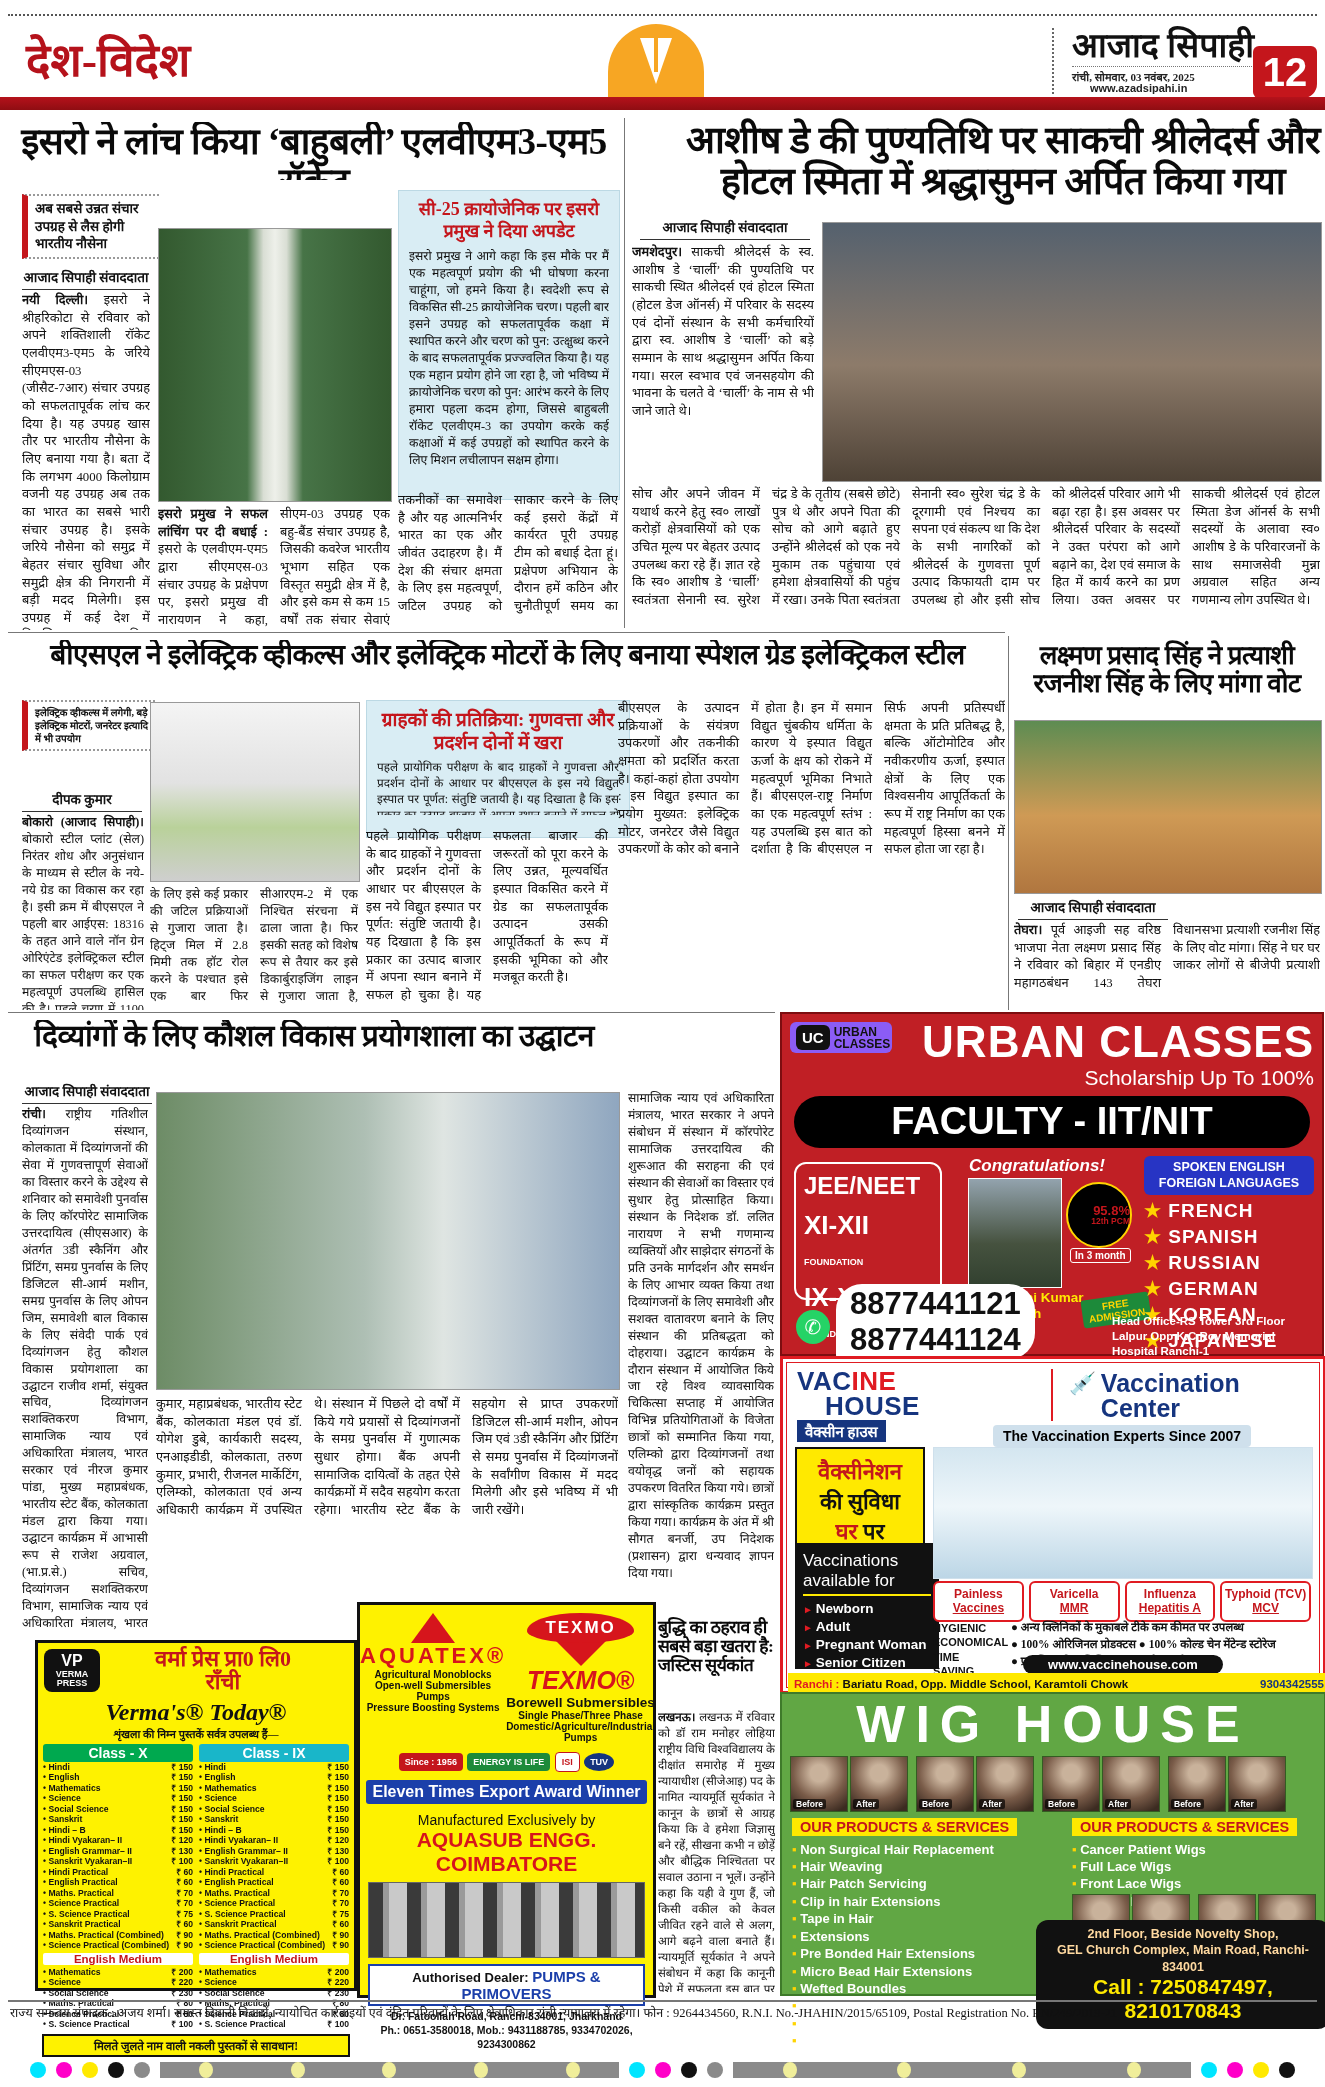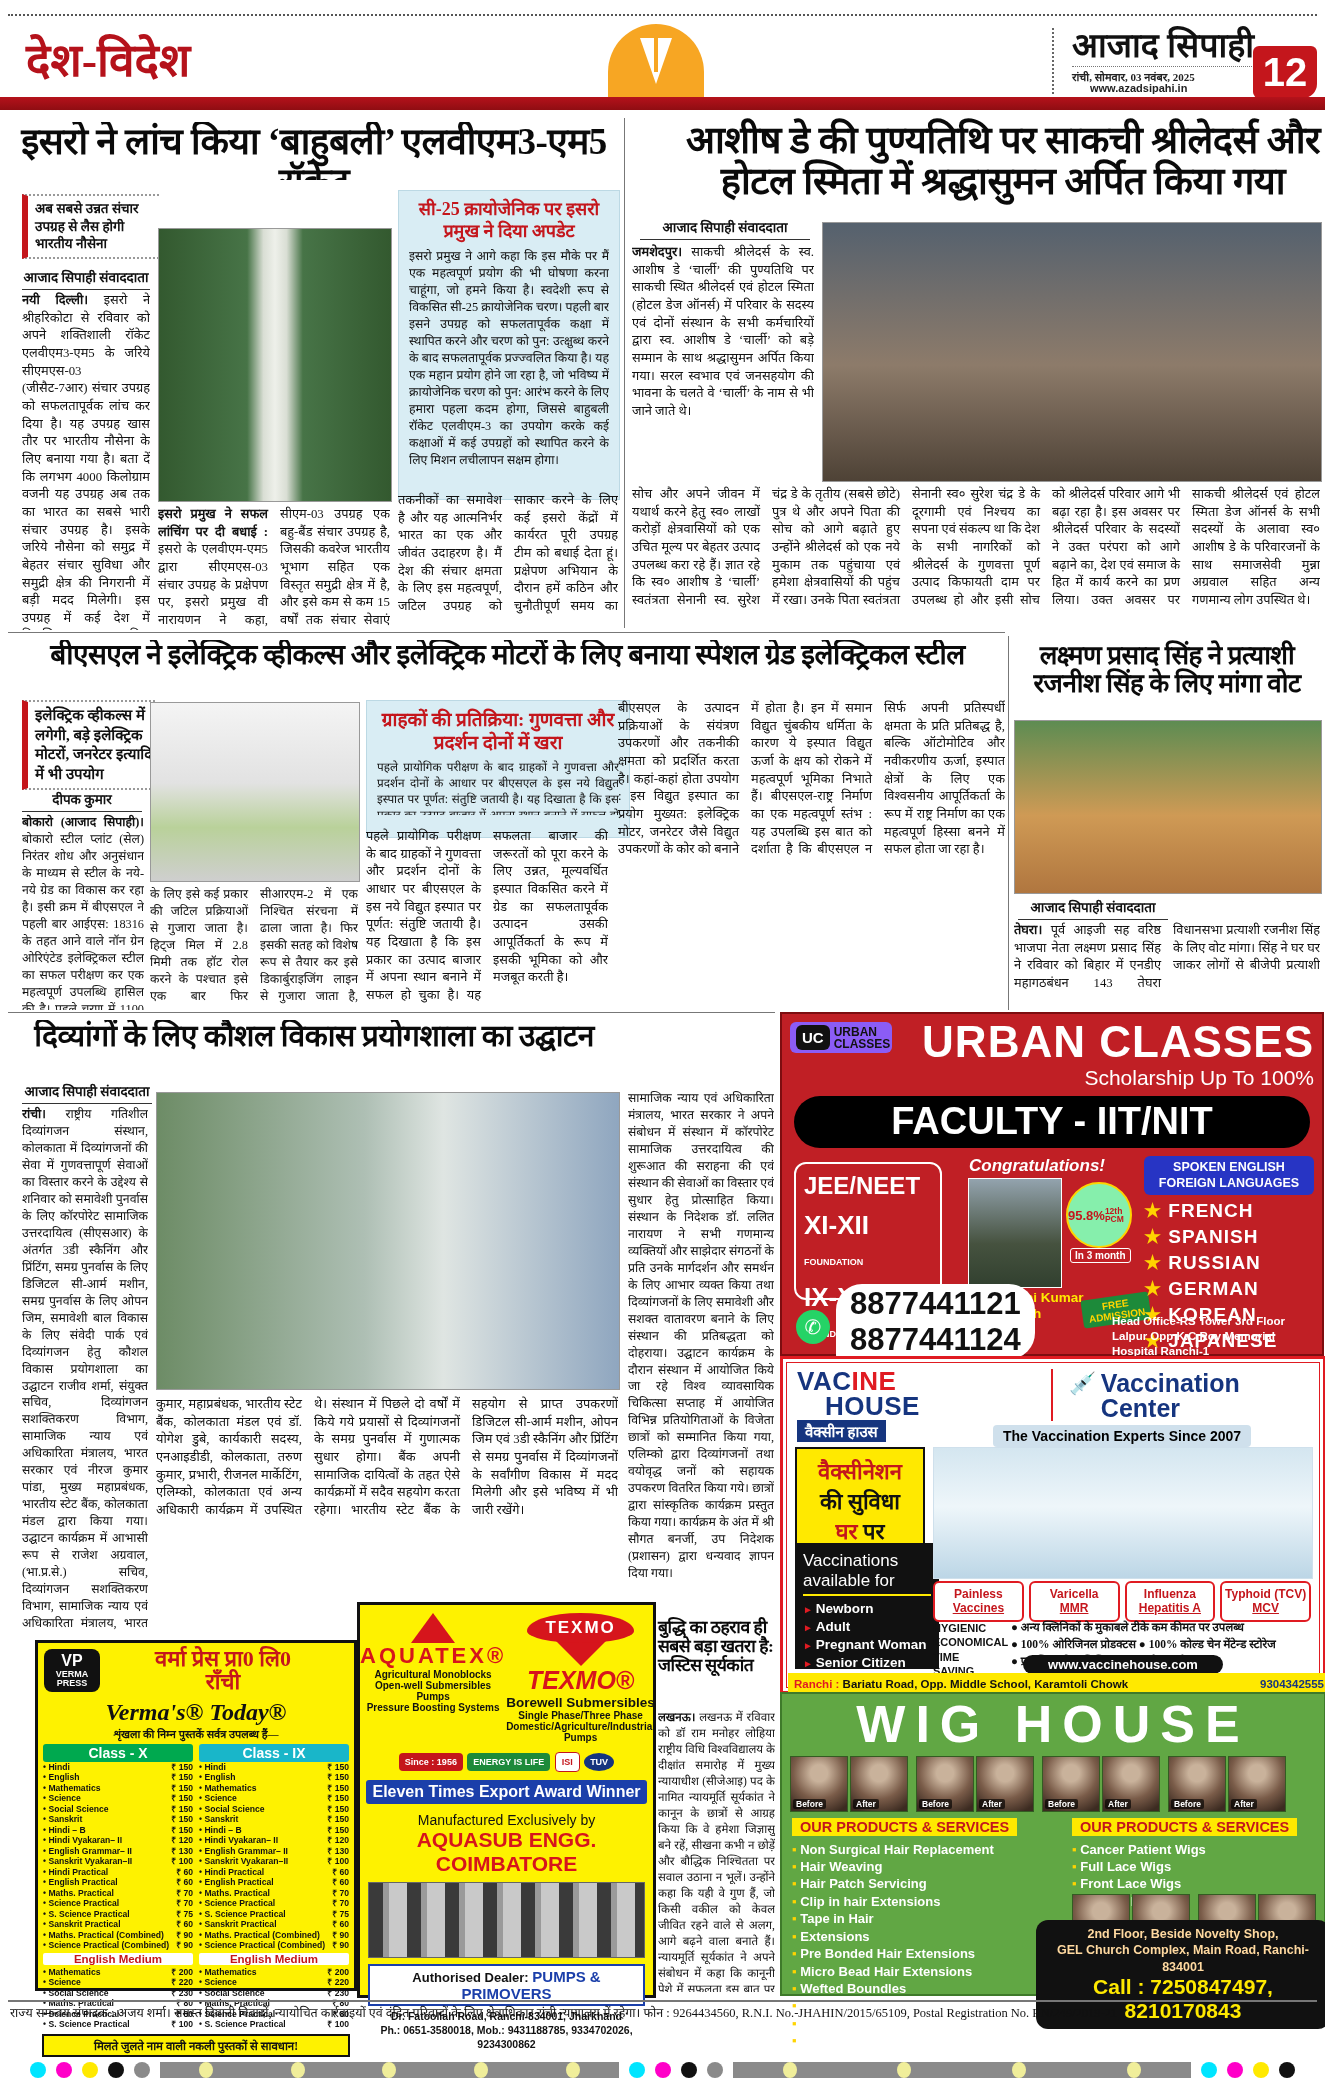--- a/index.html
+++ b/index.html
@@ -45,21 +45,21 @@
   .course-box{border:2px solid #fff;border-radius:12px;padding:8px;}
   .course-box .c1{font-weight:700;font-size:24px;}
   .course-box .c2{font-weight:700;font-size:26px;}
   .course-box small{font-size:9px;font-weight:700;}
   .congrats{font-style:italic;font-weight:700;font-size:17px;}
   .spoken{background:#2734c4;border-radius:6px;font-weight:700;font-size:12.5px;text-align:center;padding:4px 6px;line-height:1.25;}
   .lang li{list-style:none;font-weight:700;font-size:19px;letter-spacing:1px;margin:3px 0;}
   .lang li:before{content:"★ ";color:#ffd400;}
   .phone-pill{background:#fff;color:#111;border-radius:26px 26px 26px 4px;padding:2px 14px;font-weight:700;font-size:31px;line-height:1.15;font-family:"Liberation Sans",sans-serif;}
   .wa{width:34px;height:34px;border-radius:50%;background:#25d366;color:#fff;display:flex;align-items:center;justify-content:center;font-size:20px;}
-  .badge-circ{background:#86efac;color:#c4161c;border-radius:50%;width:62px;height:62px;display:flex;align-items:center;justify-content:center;font-weight:700;font-size:13px;line-height:1;border:2px solid #ffd400;}
+  .badge-circ{background:#000000;color:#c4161c;border-radius:50%;width:62px;height:62px;display:flex;flex-direction:column;align-items:flex-end;justify-content:center;font-weight:700;font-size:13px;line-height:1;border:2px solid #ffd400;}
   .free-rib{background:#1d8a3a;color:#ffd400;font-weight:700;font-size:10px;padding:3px 6px;transform:rotate(-8deg);border-radius:3px;text-align:center;}
   
   .vac{background:#fff;border:3px solid #e01b22;outline:1px solid #e01b22;outline-offset:-7px;font-family:"Liberation Sans",sans-serif;}
   .vac-brand{color:#16357f;font-weight:700;font-size:26px;line-height:.95;letter-spacing:.5px;}
   .vac-brand .c{color:#e01b22;}
   .vac-hindi{font-weight:700;font-size:15px;background:#16357f;color:#fff;padding:1px 8px;display:inline-block;}
   .vac-center{color:#e01b22;font-weight:700;font-size:25px;line-height:1;}
   .vac-center span{color:#16357f;}
   .vac-tag{background:#cfe0ec;color:#000000;font-weight:700;font-size:14px;padding:3px 10px;border-radius:4px;}
   .vac-yellow{background:#ffe900;border:2px solid #111;text-align:center;font-weight:700;padding:6px 4px;}
@@ -173,21 +173,21 @@
   <div class="abs body-txt jt hindi" style="left:632px;top:244px;width:182px;height:236px;">
     <span class="lead-in">जमशेदपुर।</span>
     <span>साकची श्रीलेदर्स के स्व. आशीष डे ‘चार्ली’ की पुण्यतिथि पर साकची स्थित श्रीलेदर्स एवं होटल स्मिता (होटल डेज ऑनर्स) में परिवार के सदस्य एवं दोनों संस्थान के सभी कर्मचारियों द्वारा स्व. आशीष डे ‘चार्ली’ को बड़े सम्मान के साथ श्रद्धासुमन अर्पित किया गया। सरल स्वभाव एवं जनसहयोग की भावना के चलते वे ‘चार्ली’ के नाम से भी जाने जाते थे।</span>
   </div>
   <div class="abs photo" style="left:822px;top:222px;width:498px;height:258px;background:linear-gradient(180deg,#55616e 0%,#8d7b6a 55%,#4e4236 100%);"></div>
   <div class="abs body-txt jt hindi cols5" style="left:632px;top:486px;width:688px;height:140px;">सोच और अपने जीवन में यथार्थ करने हेतु स्व० लाखों करोड़ों क्षेत्रवासियों को एक उचित मूल्य पर बेहतर उत्पाद उपलब्ध करा रहे हैं। ज्ञात रहे कि स्व० आशीष डे ‘चार्ली’ स्वतंत्रता सेनानी स्व. सुरेश चंद्र डे के तृतीय (सबसे छोटे) पुत्र थे और अपने पिता की सोच को आगे बढ़ाते हुए उन्होंने श्रीलेदर्स को एक नये मुकाम तक पहुंचाया एवं हमेशा क्षेत्रवासियों की पहुंच में रखा। उनके पिता स्वतंत्रता सेनानी स्व० सुरेश चंद्र डे के दूरगामी एवं निश्चय का सपना एवं संकल्प था कि देश के सभी नागरिकों को श्रीलेदर्स के गुणवत्ता पूर्ण उत्पाद किफायती दाम पर उपलब्ध हो और इसी सोच को श्रीलेदर्स परिवार आगे भी बढ़ा रहा है। इस अवसर पर श्रीलेदर्स परिवार के सदस्यों ने उक्त परंपरा को आगे बढ़ाने का, देश एवं समाज के हित में कार्य करने का प्रण लिया। उक्त अवसर पर साकची श्रीलेदर्स एवं होटल स्मिता डेज ऑनर्स के सभी सदस्यों के अलावा स्व० आशीष डे के परिवारजनों के साथ समाजसेवी मुन्ना अग्रवाल सहित अन्य गणमान्य लोग उपस्थित थे।</div>
 
   <div class="abs hrule" style="left:8px;top:632px;width:997px;"></div>
   <div class="abs headline hindi" style="left:10px;top:640px;width:995px;height:46px;font-size:28px;overflow:hidden;">बीएसएल ने इलेक्ट्रिक व्हीकल्स और इलेक्ट्रिक मोटरों के लिए बनाया स्पेशल ग्रेड इलेक्ट्रिकल स्टील</div>
 
-  <div class="abs kicker hindi" style="left:22px;top:700px;width:118px;font-size:15px;">इलेक्ट्रिक व्हीकल्स में लगेगी, बड़े इलेक्ट्रिक मोटरों, जनरेटर इत्यादि में भी उपयोग</div>
+  <div class="abs kicker hindi" style="left:22px;top:700px;width:118px;font-size:10px;">इलेक्ट्रिक व्हीकल्स में लगेगी, बड़े इलेक्ट्रिक मोटरों, जनरेटर इत्यादि में भी उपयोग</div>
   <div class="abs byline hindi" style="left:22px;top:790px;width:120px;">दीपक कुमार</div>
   <div class="abs body-txt jt hindi" style="left:22px;top:814px;width:122px;height:196px;font-size:12.3px;">
     <span class="lead-in">बोकारो (आजाद सिपाही)।</span>
     <span>बोकारो स्टील प्लांट (सेल) निरंतर शोध और अनुसंधान के माध्यम से स्टील के नये-नये ग्रेड का विकास कर रहा है। इसी क्रम में बीएसएल ने पहली बार आईएस: 18316 के तहत आने वाले नॉन ग्रेन ओरिएंटेड इलेक्ट्रिकल स्टील का सफल परीक्षण कर एक महत्वपूर्ण उपलब्धि हासिल की है। पहले चरण में 1100 टन का सफल उत्पादन किया गया। कैसे बनता है ये स्टील : इस प्रकार के उच्च ग्रेड वाले स्टील को बनाने</span>
   </div>
 
   <div class="abs photo" style="left:150px;top:702px;width:208px;height:178px;background:linear-gradient(180deg,#f4f4f4 0%,#e2e2e2 45%,#b9d19a 70%,#cfcfcf 100%);"></div>
   <div class="abs body-txt jt hindi cols2" style="left:150px;top:886px;width:208px;height:124px;font-size:12.3px;">के लिए इसे कई प्रकार की जटिल प्रक्रियाओं से गुजारा जाता है। हिट्ज मिल में 2.8 मिमी तक हॉट रोल करने के पश्चात इसे एक बार फिर सीआरएम-2 में एक निश्चित संरचना में ढाला जाता है। फिर इसकी सतह को विशेष रूप से तैयार कर इसे डिकार्बुराइजिंग लाइन से गुजारा जाता है, जिससे इसमें मैग्नेटिक गुणधर्मिता प्राप्त की जाती है। फिर, इसे हॉट रोल कर एक सफलतापूर्वक उत्पादन में बदला जा सके।</div>
 
   <div class="abs bluebox" style="left:366px;top:700px;width:242px;height:120px;">

